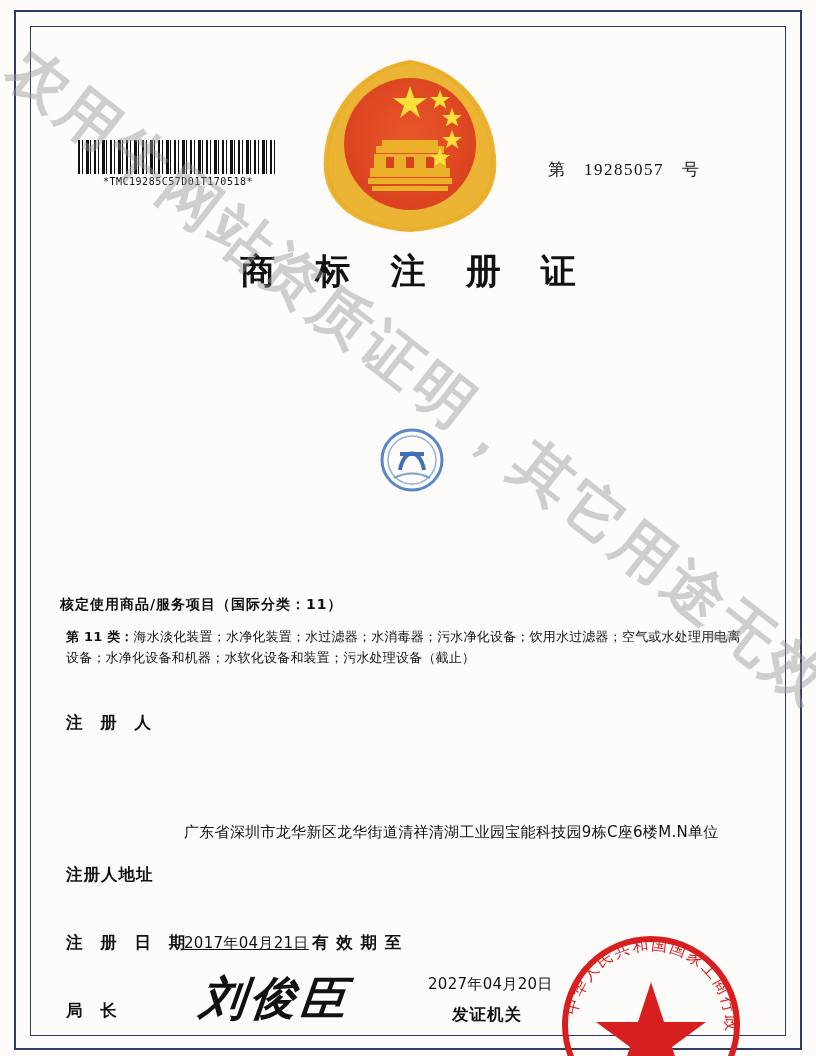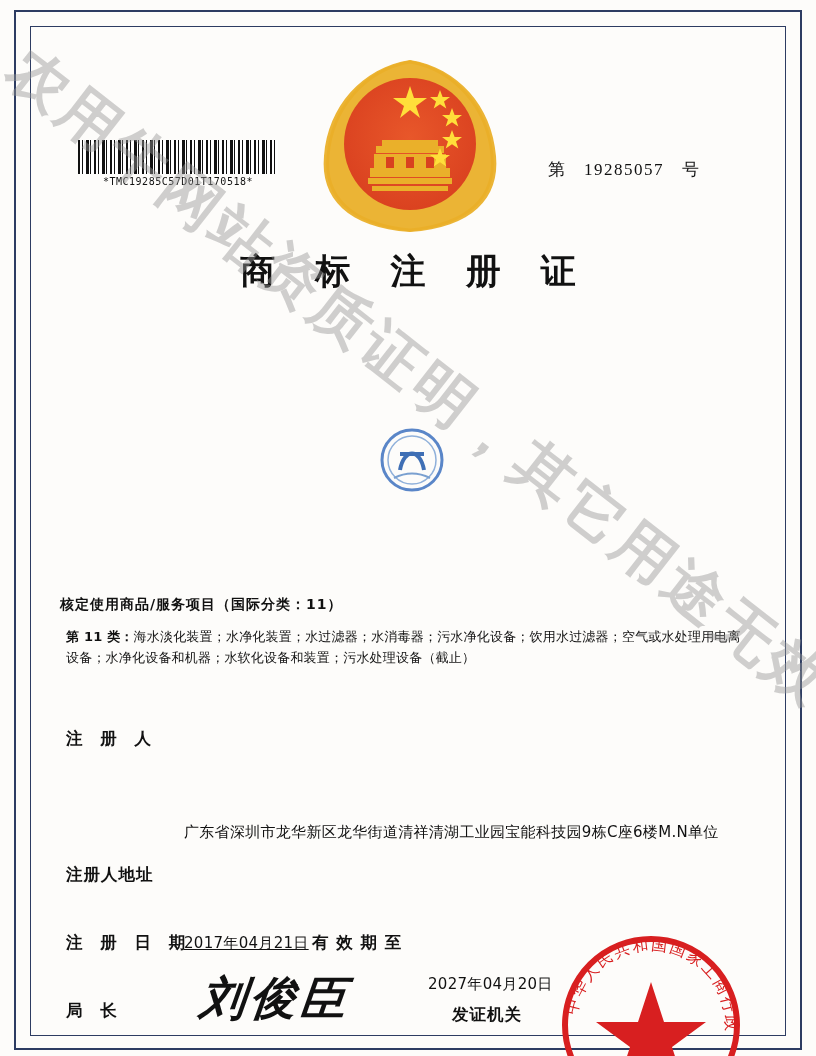--- a/index.html
+++ b/index.html
@@ -115,21 +115,21 @@
   .row-label {
     font-weight: bold;
     font-size: 16.5px;
     letter-spacing: 6px;
   }
   .row-value {
     font-size: 15px;
     letter-spacing: 0.3px;
   }
 
-  .reg-label  { left: 66px;  top: 728px; }
+  .reg-label  { left: 66px;  top: 712px; }
   .reg-value  { left: 184px; top: 730px; }
 
   .addr-label { left: 66px;  top: 864px; letter-spacing: 1px; }
   .addr-value { left: 184px; top: 820px; width: 560px; line-height: 24px; }
 
   .date-label { left: 66px;  top: 932px; }
   .date-value { left: 184px; top: 934px; text-decoration: underline; }
   .valid-label{ left: 312px; top: 932px; letter-spacing: 1px; text-align: right; }
   .valid-value{ left: 428px; top: 975px; }
 

